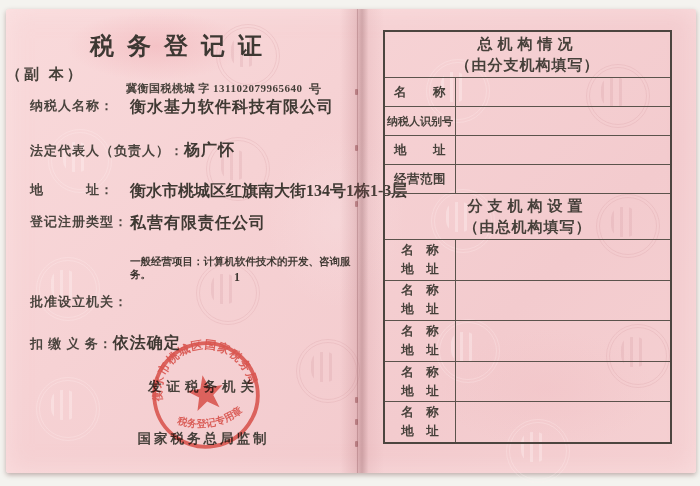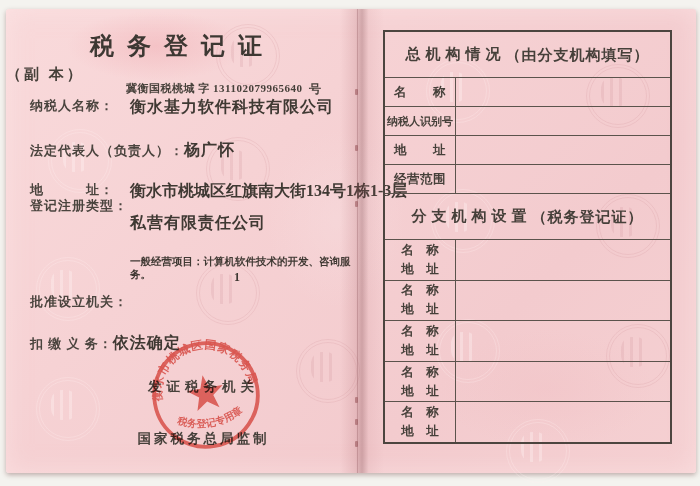--- a/index.html
+++ b/index.html
@@ -40,39 +40,39 @@
   .title{top:21px;left:0;width:340px;text-align:center;font-size:24px;font-weight:bold;
          letter-spacing:13px;text-indent:13px;color:#3d3833;}
   .subtitle{top:56px;left:0;width:340px;font-size:15px;font-weight:bold;letter-spacing:3px;}
   .serial{top:72px;left:120px;font-size:11px;font-weight:bold;letter-spacing:.5px;}
   .serial-suffix{top:72px;left:303px;font-size:12px;font-weight:bold;}
   .lbl{font-size:13px;letter-spacing:1px;font-weight:bold;color:#4a443e;}
   .val{font-size:16px;font-weight:bold;color:#3f3933;}
   .f-name-l{top:88px;left:24px;}   .f-name-v{top:88px;left:124px;letter-spacing:1px;}
   .f-legal{top:131px;left:24px;}
   .f-addr-l{top:172px;left:24px;}  .f-addr-v{top:172px;left:124px;}
-  .f-type-l{top:188px;left:24px;text-align:center;}  .f-type-v{top:204px;left:124px;letter-spacing:1px;}
+  .f-type-l{top:204px;left:24px;text-align:center;}  .f-type-v{top:204px;left:124px;letter-spacing:1px;}
   .f-scope-l{top:244px;left:24px;}
   .f-scope-v{top:246px;left:124px;width:228px;font-size:10.5px;font-weight:bold;white-space:normal;line-height:1.25;}
   .f-page1{top:261px;left:228px;font-size:12px;font-weight:bold;}
   .f-approve-l{top:284px;left:24px;}
   .f-withhold{top:324px;left:24px;}
   .c-issuer{top:369px;left:55px;width:285px;text-align:center;font-size:13.5px;font-weight:bold;letter-spacing:5px;}
   .c-date{top:391px;left:55px;width:285px;text-align:center;font-size:13.5px;font-weight:bold;letter-spacing:2px;}
   .c-made{top:421px;left:55px;width:285px;text-align:center;font-size:13.5px;font-weight:bold;letter-spacing:3px;}
   
   .stamp{position:absolute;left:144px;top:330px;width:112px;height:112px;
          mix-blend-mode:multiply;opacity:.85;transform:rotate(-10deg);}
   
   .rtable{
     position:absolute;left:377px;top:21px;width:285px;height:410px;
     border:2px solid #4c453f;display:flex;flex-direction:column;
     color:#46403a;
   }
-  .thead{height:45px;display:flex;flex-direction:row;align-items:center;justify-content:center;flex:none;text-align:center;}
+  .thead{height:45px;display:flex;flex-direction:column;align-items:center;justify-content:center;flex:none;text-align:center;}
   .thead-title{font-size:15px;font-weight:bold;letter-spacing:5px;}
   .thead-sub{font-size:15px;font-weight:bold;letter-spacing:1px;margin-top:2px;}
   .trow{height:28px;flex:none;display:flex;border-top:1px solid #5b534c;}
   .tlabel{width:70px;flex:none;border-right:1px solid #5b534c;display:flex;align-items:center;justify-content:center;
           font-size:12.5px;font-weight:bold;letter-spacing:.5px;}
   .tlabel.tight{font-size:11px;letter-spacing:0;}
   .tval{flex:1;}
   .thead2{border-top:1px solid #5b534c;}
   .tgroup{flex:1;display:flex;border-top:1px solid #5b534c;}
   .tgroup .glabels{width:70px;flex:none;border-right:1px solid #5b534c;display:flex;flex-direction:column;
@@ -178,21 +178,21 @@
         <div class="tlabel">地　　址</div>
         <div class="tval"></div>
       </div>
       <div class="trow">
         <div class="tlabel">经营范围</div>
         <div class="tval"></div>
       </div>
 
       <div class="thead thead2">
         <div class="thead-title">分支机构设置</div>
-        <div class="thead-sub">（税务登记证）</div>
+        <div class="thead-sub">（由总机构填写）</div>
       </div>
 
       <div class="tgroup">
         <div class="glabels">
           <div>名　称</div>
           <div>地　址</div>
         </div>
         <div class="gval"></div>
       </div>
       <div class="tgroup">

